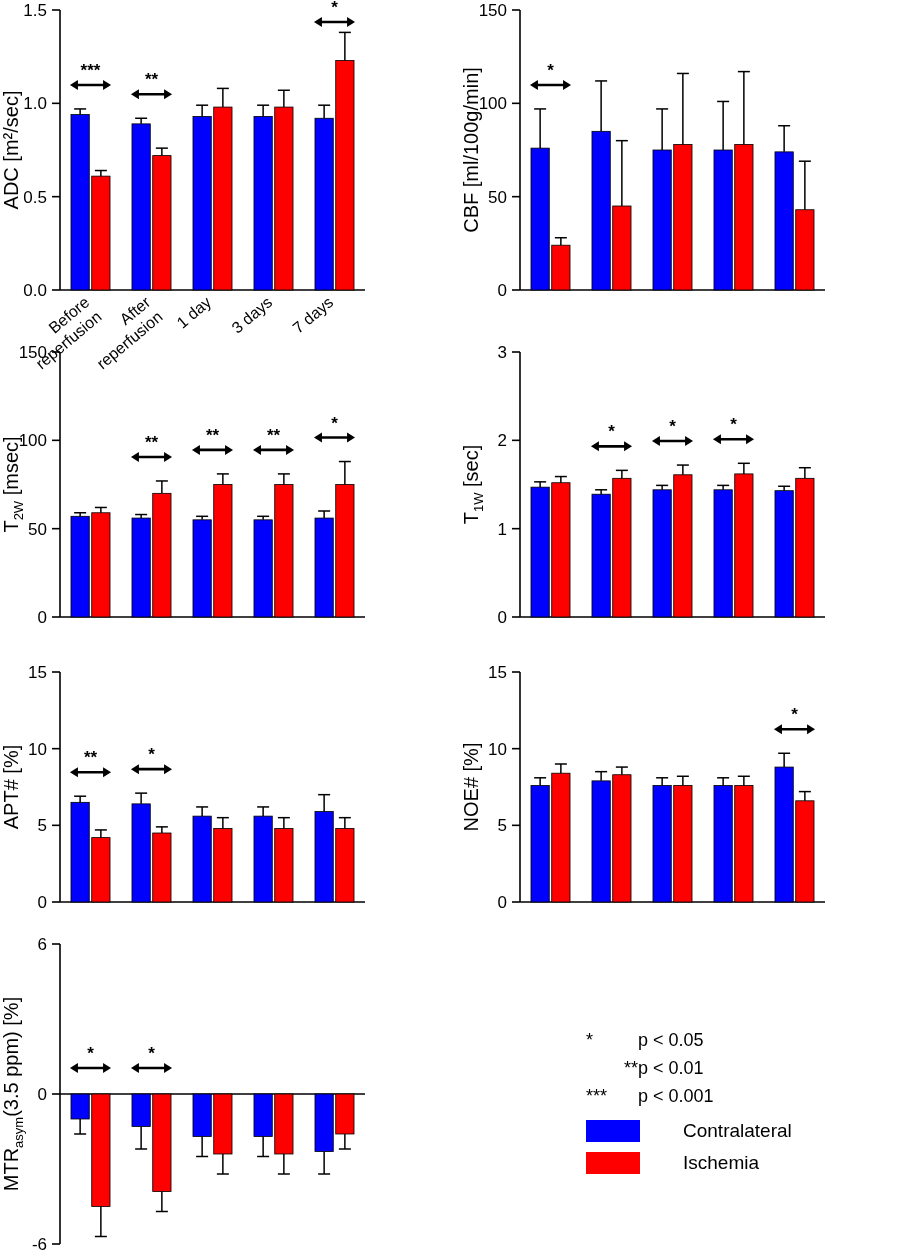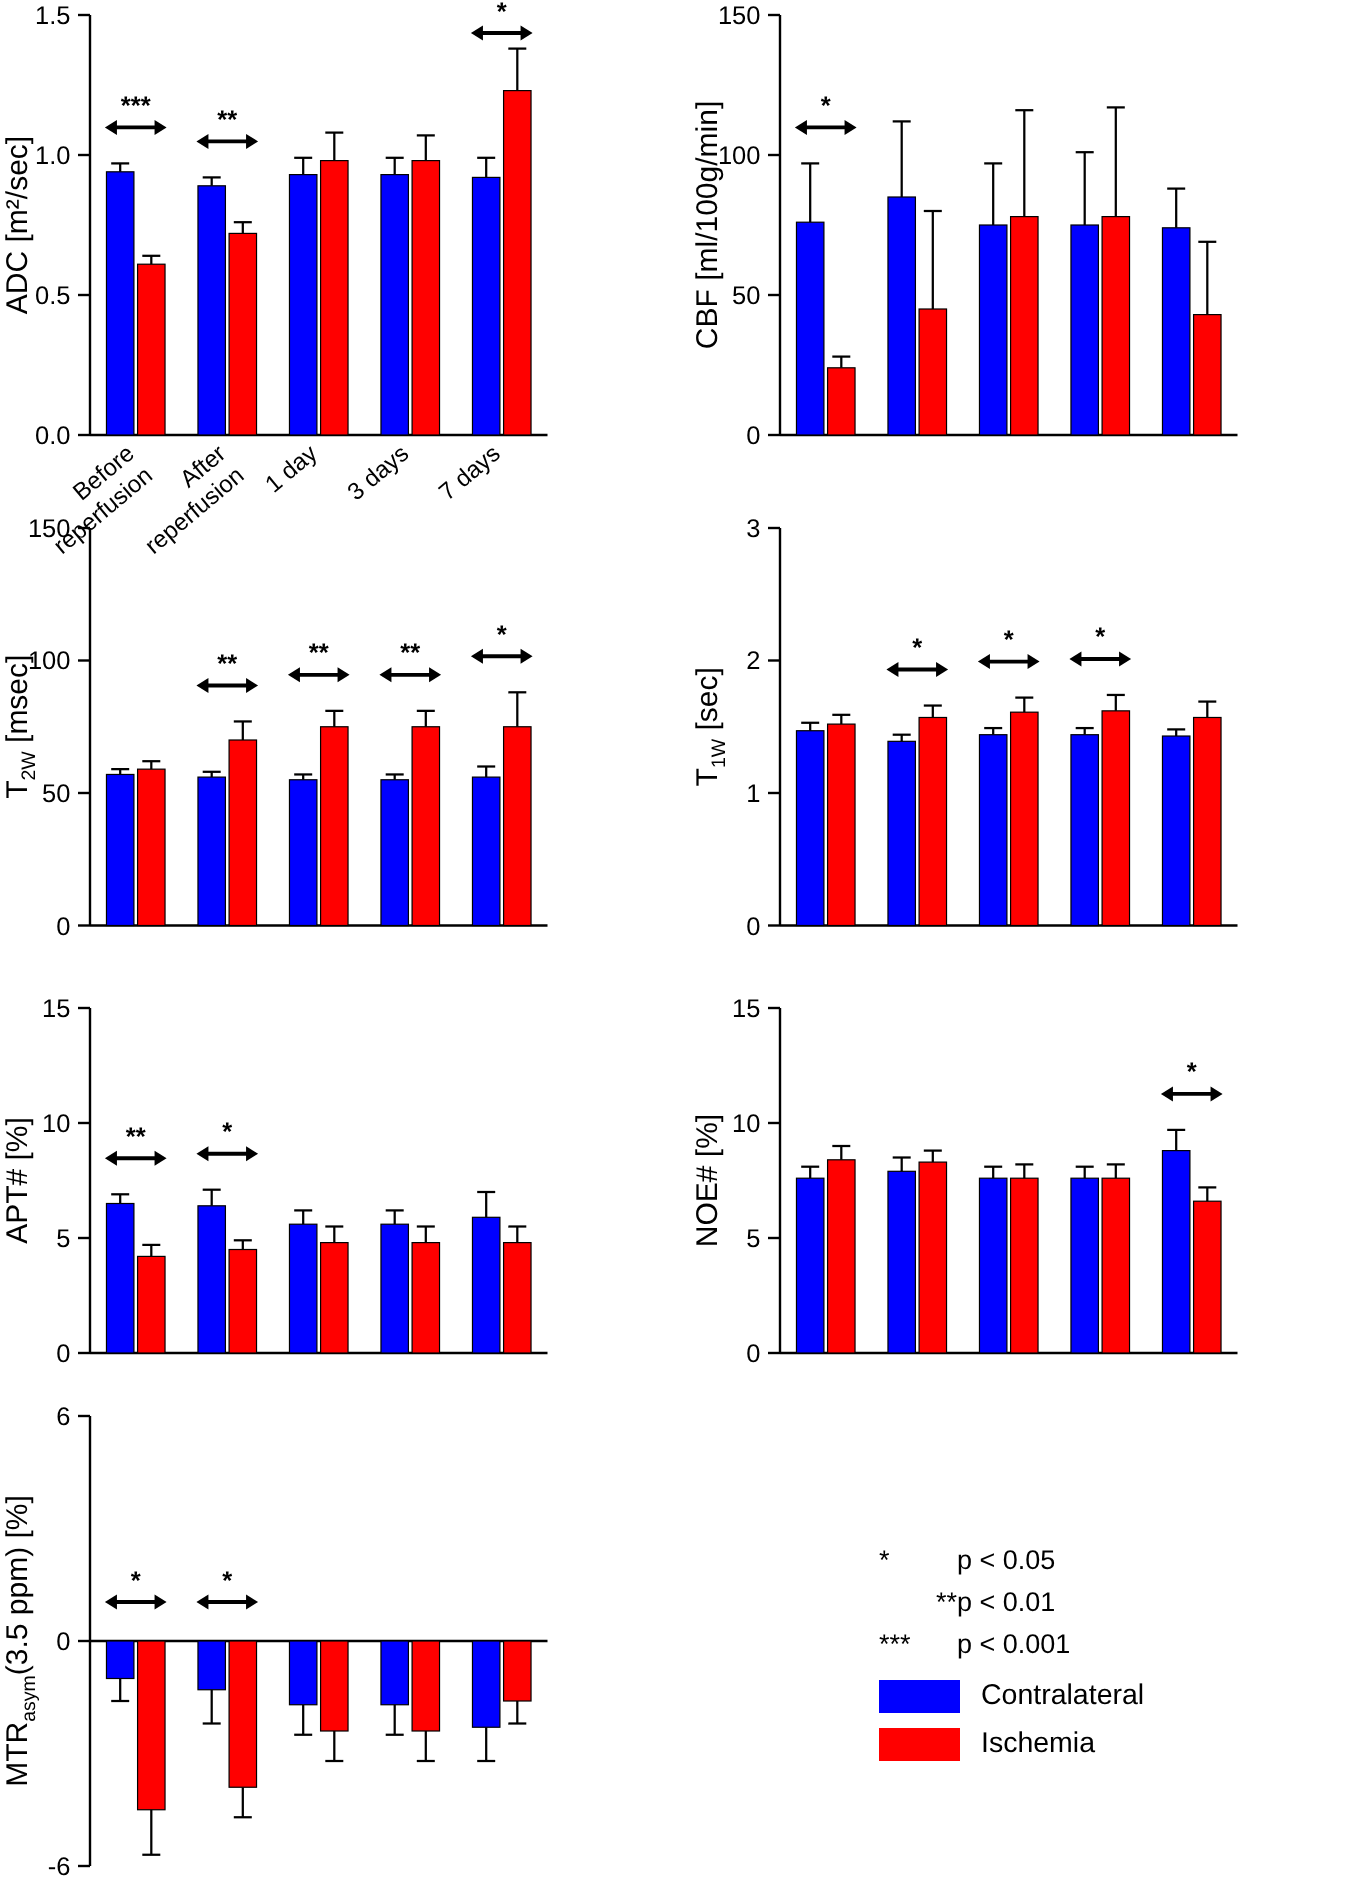--- a/index.html
+++ b/index.html
@@ -7,21 +7,21 @@
   .panel{position:absolute;}
   svg{display:block;overflow:visible;}
   text{font-family:"Liberation Sans",sans-serif;fill:#000;}
   .axis-line{stroke:#000;stroke-width:1.6;fill:none;}
   .tick{stroke:#000;stroke-width:1.6;}
   .ticklbl{font-size:17px;}
   .axlbl{font-size:20px;}
   .sig{font-size:17px;font-weight:bold;}
   .catlbl{font-size:16px;}
   .legend-box{position:absolute;}
-  .legend-row{display:flex;align-items:flex-end;margin-bottom:10px;}
+  .legend-row{display:flex;align-items:flex-end;margin-bottom:10px;gap:29px;}
   .legend-swatch{width:54px;height:22px;margin-right:14px;}
   .legend-label{font-size:19px;}
   .pval{position:absolute;font-size:18px;}
   .pval .star{display:inline-block;width:52px;}
 </style>
 </head>
 <body>
 
 <div id="panels">
     <div class="panel" style="left: -2px; top: -8px;">

